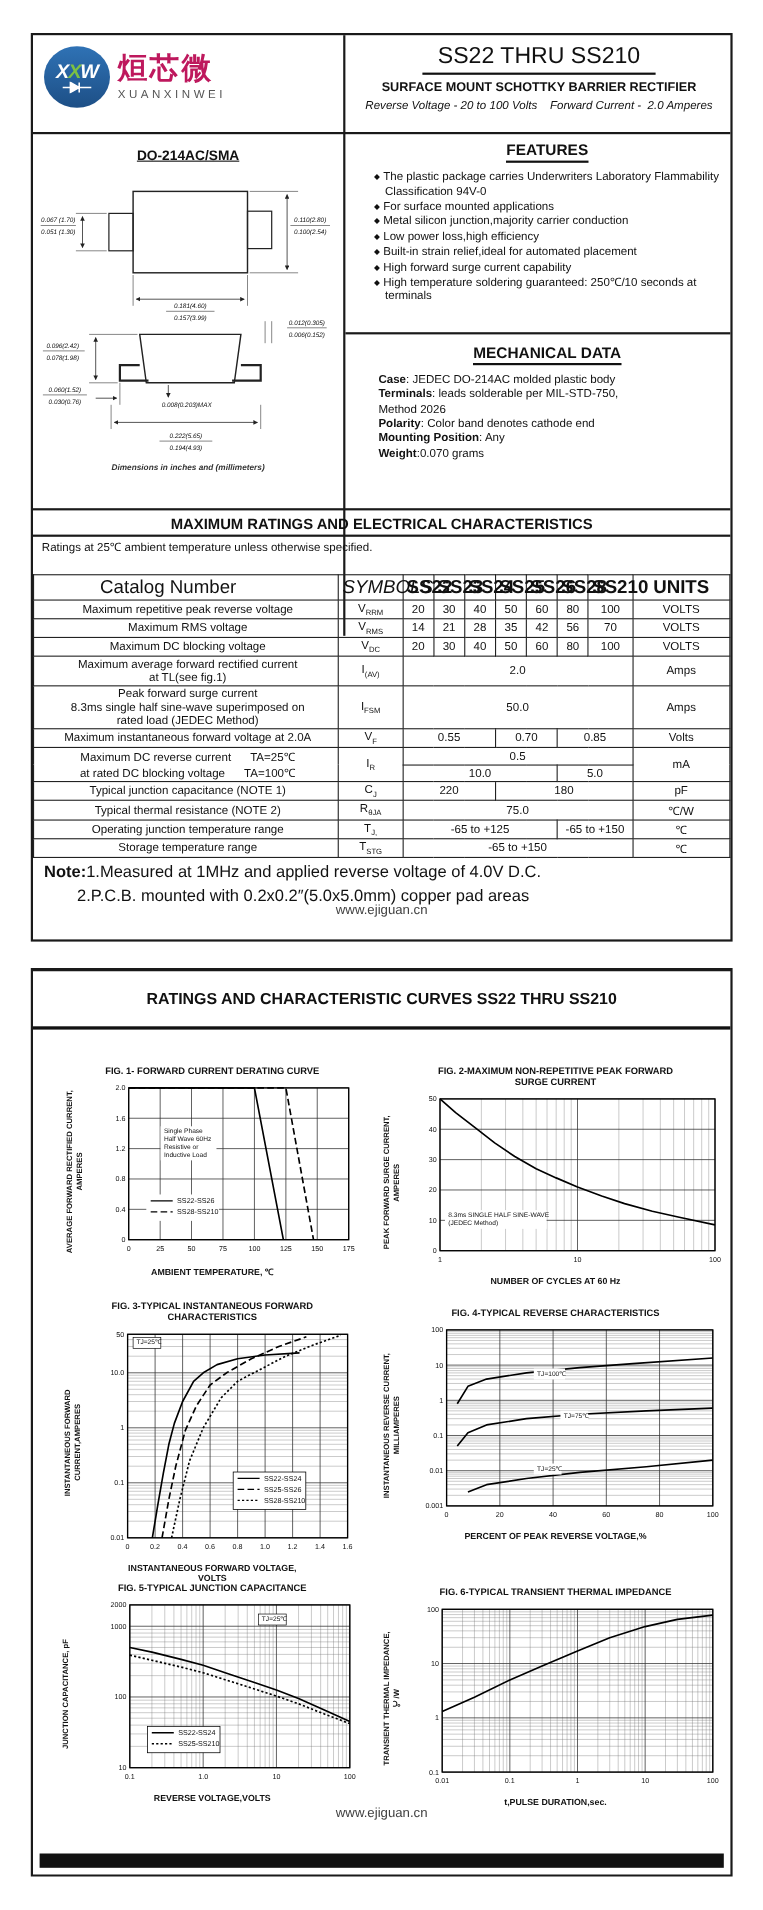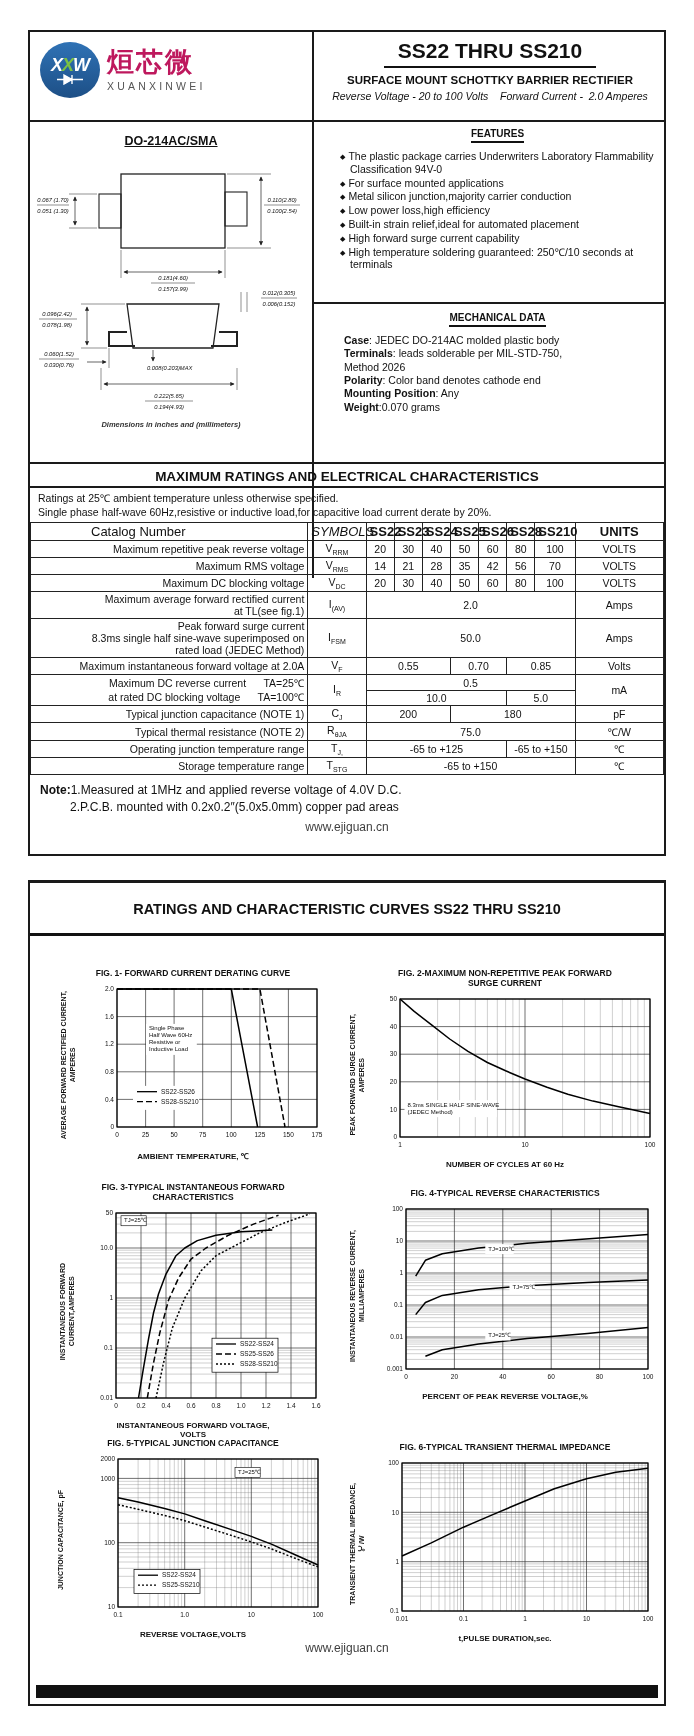--- a/index.html
+++ b/index.html
@@ -14,58 +14,58 @@
   .leftcol{position:absolute;top:0;left:0;width:282px;height:546px;border-right:2px solid #1a1a1a;}
   .logo-wrap{position:absolute;left:10px;top:10px;display:flex;align-items:center;}
   .logo-circle{width:60px;height:56px;border-radius:50%;background:linear-gradient(#2f72b5,#1d4f86);
     display:flex;flex-direction:column;align-items:center;justify-content:center;flex:0 0 auto;}
   .monogram{font-style:italic;font-weight:bold;font-size:18px;color:#fff;line-height:1;letter-spacing:-1px;}
   .monogram .grn{color:#7cc143;}
   .logo-text{margin-left:7px;}
   .logo-cn{font-weight:bold;font-size:27px;color:#be185d;letter-spacing:2px;line-height:1.1;}
   .logo-en{font-size:10.5px;color:#555;letter-spacing:3.2px;margin-top:2px;}
   .titleblock{position:absolute;left:286px;right:0;top:0;height:88px;text-align:center;}
-  .dtitle{font-size:21px;font-weight:bold;margin-top:7px;}
+  .dtitle{font-size:21px;font-weight:normal;margin-top:7px;}
   .trule{width:212px;height:2px;background:#111;margin:3px auto 0 auto;}
   .dsub{font-weight:bold;font-size:11.5px;margin-top:6px;}
   .dsub2{font-style:italic;font-size:10.5px;margin-top:4px;white-space:pre-wrap;}
 
   
   .pkg-title{font-weight:bold;font-size:12.5px;text-align:center;margin-top:14px;text-decoration:underline;}
   .pkg-svg{display:block;margin:4px auto 0 auto;}
   .pkg-cap{font-size:7.5px;font-style:italic;font-weight:bold;color:#333;text-align:center;margin-top:6px;}
   .dimtxt{font-size:5.8px;font-style:italic;fill:#111;}
 
   
   .featbox{position:absolute;left:284px;right:0;top:88px;height:184px;border-bottom:2px solid #1a1a1a;box-sizing:border-box;}
   .mechbox{position:absolute;left:284px;right:0;top:272px;height:140px;box-sizing:border-box;}
-  .secttitle{font-weight:bold;font-size:10px;text-align:center;margin-top:8px;margin-left:17px;}
+  .secttitle{font-weight:bold;font-size:14px;text-align:center;margin-top:8px;margin-left:17px;}
   .secttitle span{display:inline-block;border-bottom:2px solid #111;padding-bottom:2px;}
   .featlist{margin:7px 8px 0 26px;}
   .featitem{font-size:10.5px;line-height:1.22;padding-left:10px;text-indent:-10px;margin-bottom:1px;}
   .featitem .bu{font-size:7px;vertical-align:1px;margin-right:3px;}
   .mechlines{margin:7px 10px 16px 30px;}
   .mechline{font-size:10.5px;line-height:1.27;}
   .mechline b{font-weight:bold;}
 
   
   .banner{position:absolute;left:0;right:0;top:430px;height:26px;border-top:2px solid #1a1a1a;border-bottom:2px solid #1a1a1a;
           text-align:center;font-weight:bold;font-size:13.5px;line-height:26px;box-sizing:border-box;}
   .conds{position:absolute;left:8px;right:8px;top:460px;font-size:10.5px;line-height:1.3;}
   .rtable-wrap{position:absolute;left:0px;right:0px;top:490px;}
   table.rt{border-collapse:collapse;width:634px;table-layout:fixed;}
   table.rt td,table.rt th{border:1px solid #222;font-size:10.5px;padding:1px 3px;text-align:center;vertical-align:middle;}
-  table.rt .tname{text-align:right;padding-left:6px;white-space:pre-wrap;}
-  table.rt .thead td{font-size:13px;}
+  table.rt .tname{text-align:center;padding-left:6px;white-space:pre-wrap;}
+  table.rt .thead td{font-size:17px;}
   table.rt .symhead{font-style:italic;font-size:9px;}
   table.rt .parthead{font-weight:bold;font-size:10px;margin-left:12px;}
   table.rt .unithead,.cathead{font-weight:bold;font-size:11px;}
   table.rt .cathead{text-align:left;padding-left:60px;font-weight:normal;font-size:11.5px;}
   sub.ss{font-size:7px;}
-  .notes{position:absolute;left:10px;top:750px;font-size:12px;line-height:1.45;}
+  .notes{position:absolute;left:10px;top:750px;font-size:15px;line-height:1.45;}
   .notes .ind{padding-left:30px;}
   .wwwlink{position:absolute;left:0;right:0;text-align:center;font-size:12px;color:#404040;cursor:pointer;}
   #p1 .wwwlink{top:788px;}
   #p2 .wwwlink{top:758px;}
 
   
   .p2title{margin-top:18px;text-align:center;font-weight:bold;font-size:14.5px;height:24px;}
   .p2rule{border-bottom:3px solid #111;margin-top:8px;}
   .p2bar{position:absolute;left:6px;right:6px;bottom:6px;height:13px;background:#111;}
   .fig{position:absolute;}
@@ -189,21 +189,20 @@
           <div class="mechline">Method 2026</div>
           <div class="mechline"><b>Polarity</b>: Color band denotes cathode end</div>
           <div class="mechline"><b>Mounting Position</b>: Any</div>
           <div class="mechline"><b>Weight</b>:0.070 grams</div>
         </div>
     </div>
 
     <div class="banner">MAXIMUM RATINGS AND ELECTRICAL CHARACTERISTICS</div>
     <div class="conds">
       <div>Ratings at 25℃ ambient temperature unless otherwise specified.</div>
-      <div>Single phase half-wave 60Hz,resistive or inductive load,for capacitive load current derate by 20%.</div>
     </div>
 
     <div class="rtable-wrap" id="rtwrap">
         <table class="rt">
           <colgroup>
             <col style="width:276px">
             <col style="width:58px">
             <col style="width:28px">
             <col style="width:28px">
             <col style="width:28px">
@@ -288,21 +287,21 @@
               <td colspan="7">0.5</td>
               <td rowspan="2">mA</td>
             </tr>
             <tr>
               <td colspan="5">10.0</td>
               <td colspan="2">5.0</td>
             </tr>
             <tr>
               <td class="tname" rowspan="1">Typical junction capacitance (NOTE 1)</td>
               <td rowspan="1">C<sub class="ss">J</sub></td>
-              <td colspan="3">200</td>
+              <td colspan="3">220</td>
               <td colspan="4">180</td>
               <td rowspan="1">pF</td>
             </tr>
             <tr>
               <td class="tname" rowspan="1">Typical thermal resistance (NOTE 2)</td>
               <td rowspan="1">R<sub class="ss">θJA</sub></td>
               <td colspan="7">75.0</td>
               <td rowspan="1">℃/W</td>
             </tr>
             <tr>

